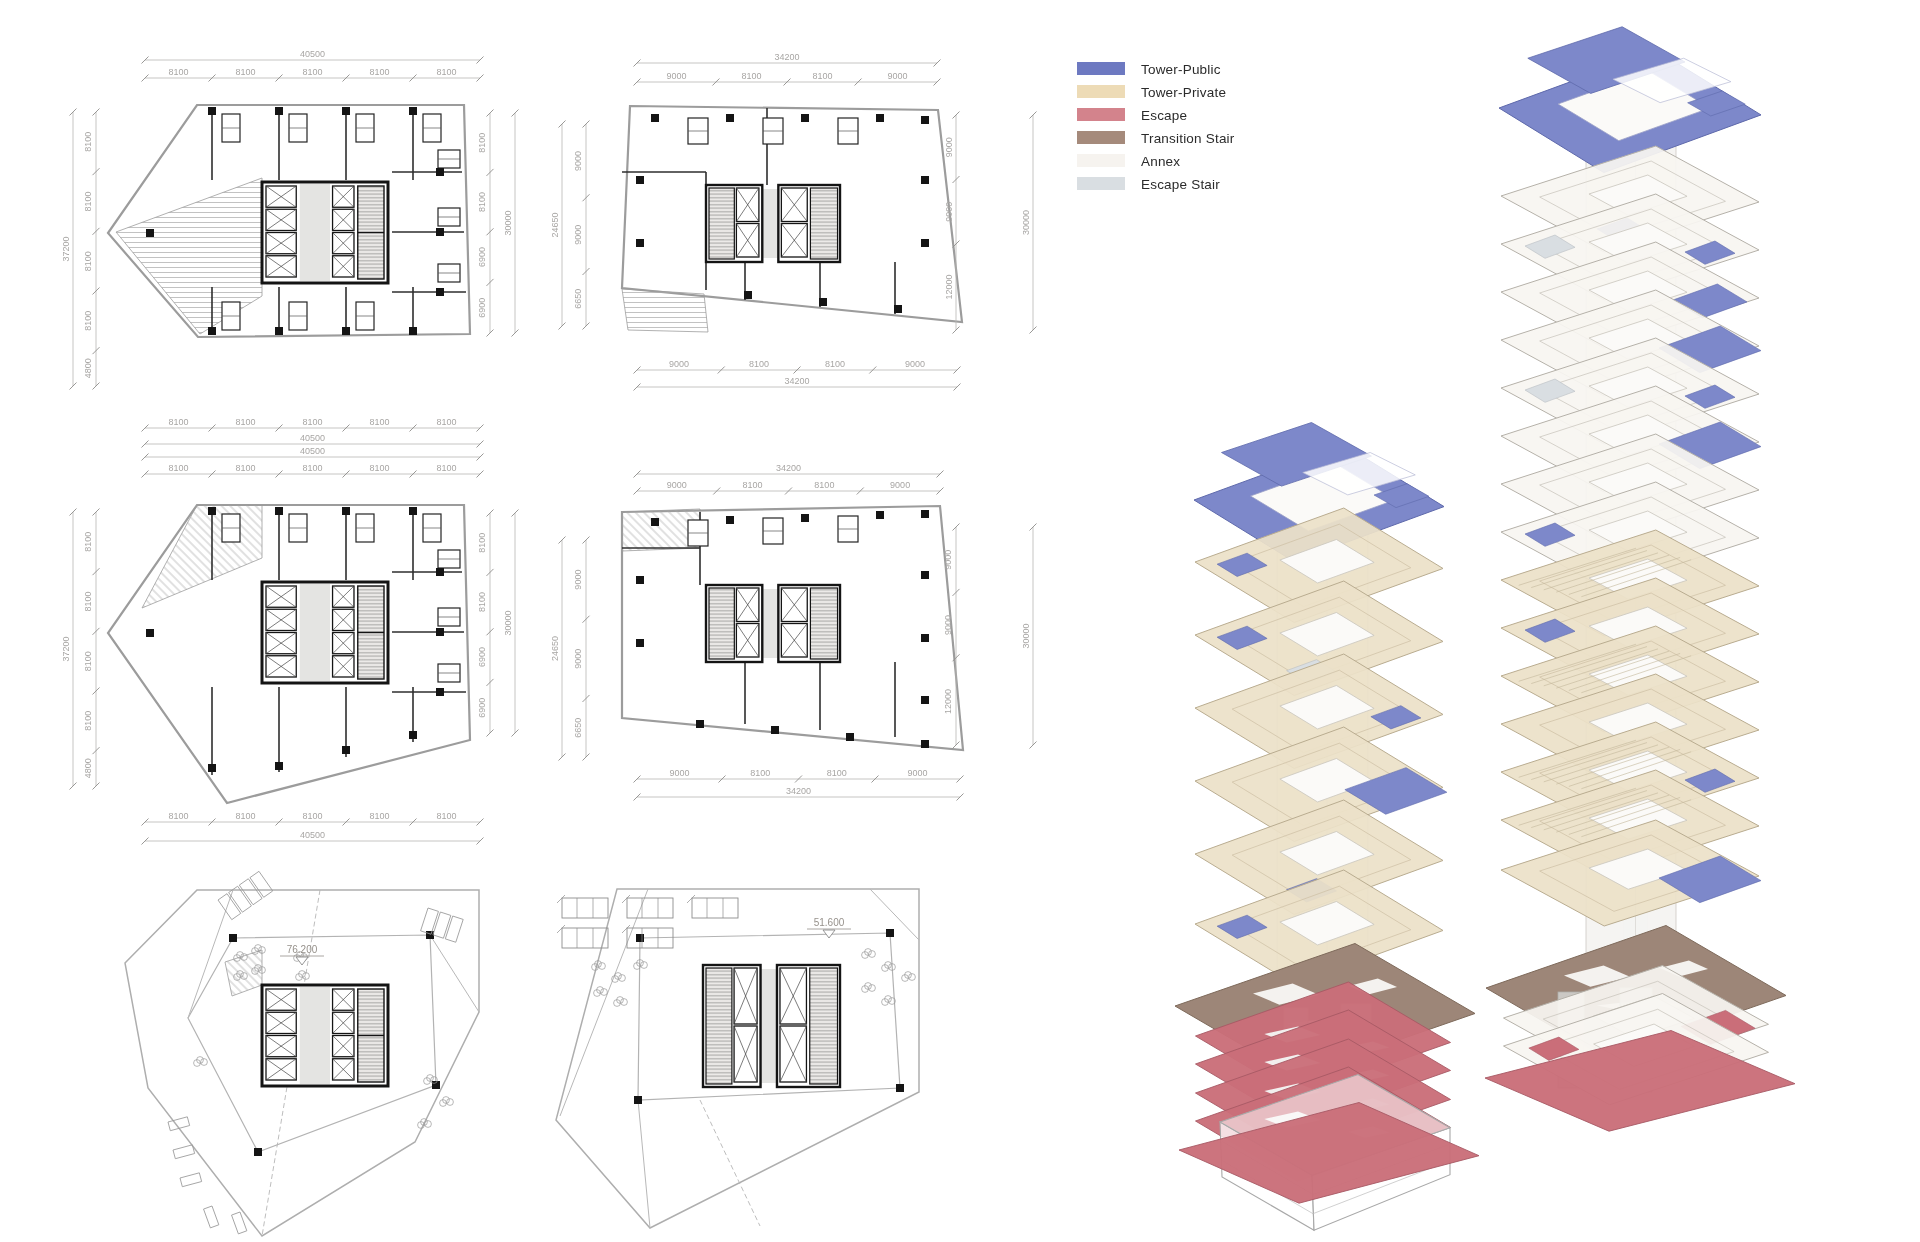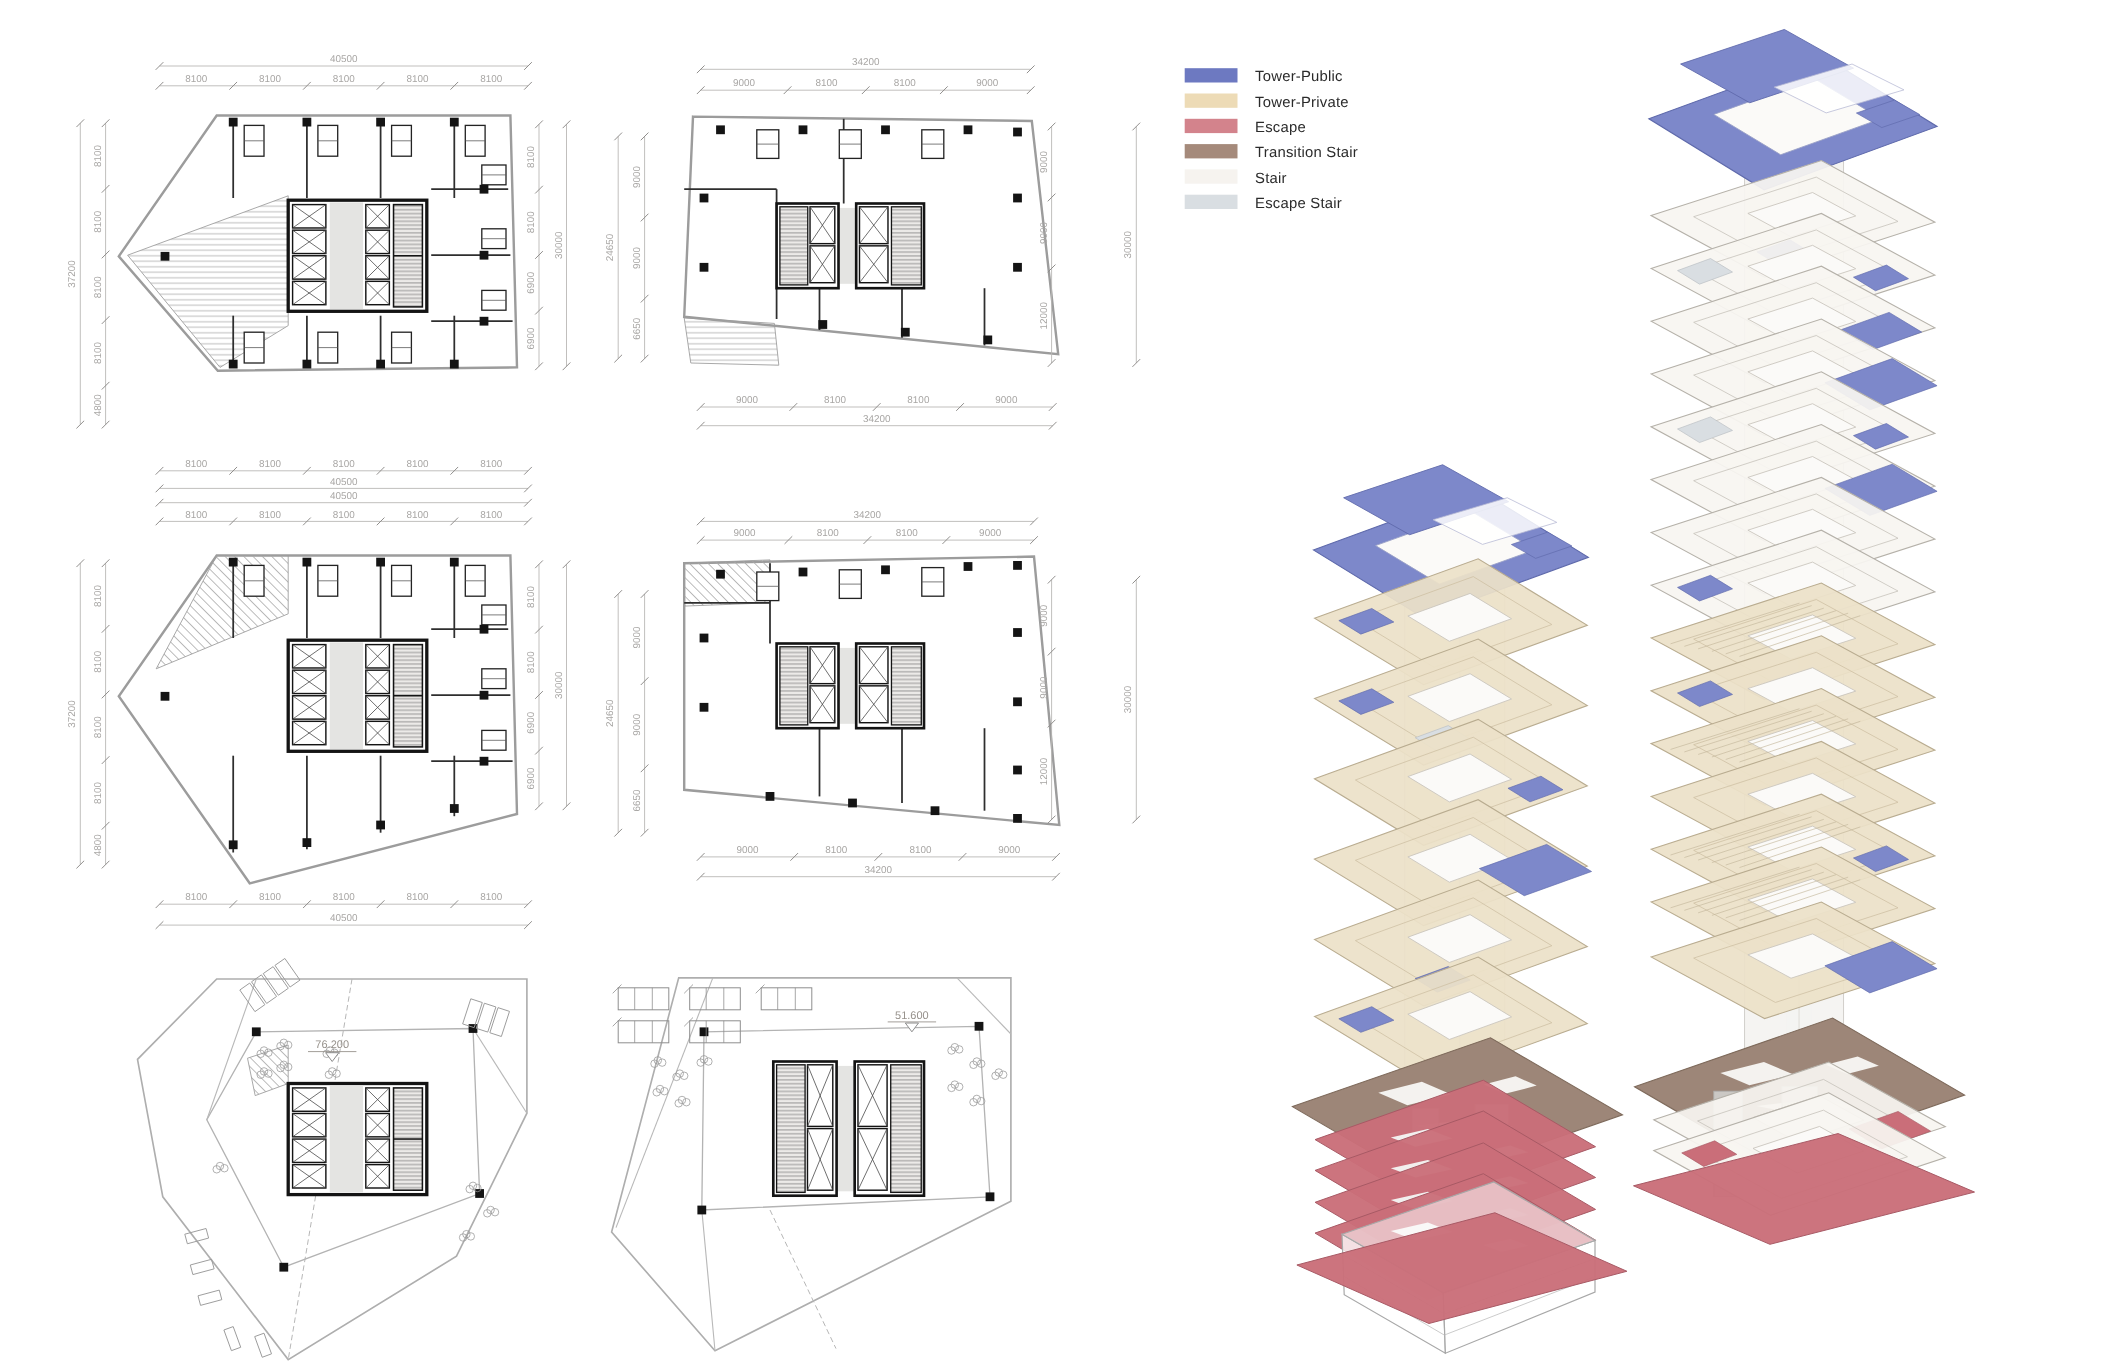--- a/index.html
+++ b/index.html
@@ -872,20 +872,20 @@
     <div class="lrow">
       <span class="sw" style="background: rgb(211, 131, 140);"></span>
       <span class="ltxt">Escape</span>
     </div>
     <div class="lrow">
       <span class="sw" style="background: rgb(165, 138, 123);"></span>
       <span class="ltxt">Transition Stair</span>
     </div>
     <div class="lrow">
       <span class="sw" style="background: rgb(246, 243, 239);"></span>
-      <span class="ltxt">Stair</span>
+      <span class="ltxt">Annex</span>
     </div>
     <div class="lrow">
       <span class="sw" style="background: rgb(217, 222, 226);"></span>
       <span class="ltxt">Escape Stair</span>
     </div>
   </div>
 </div>
 
 </body></html>

